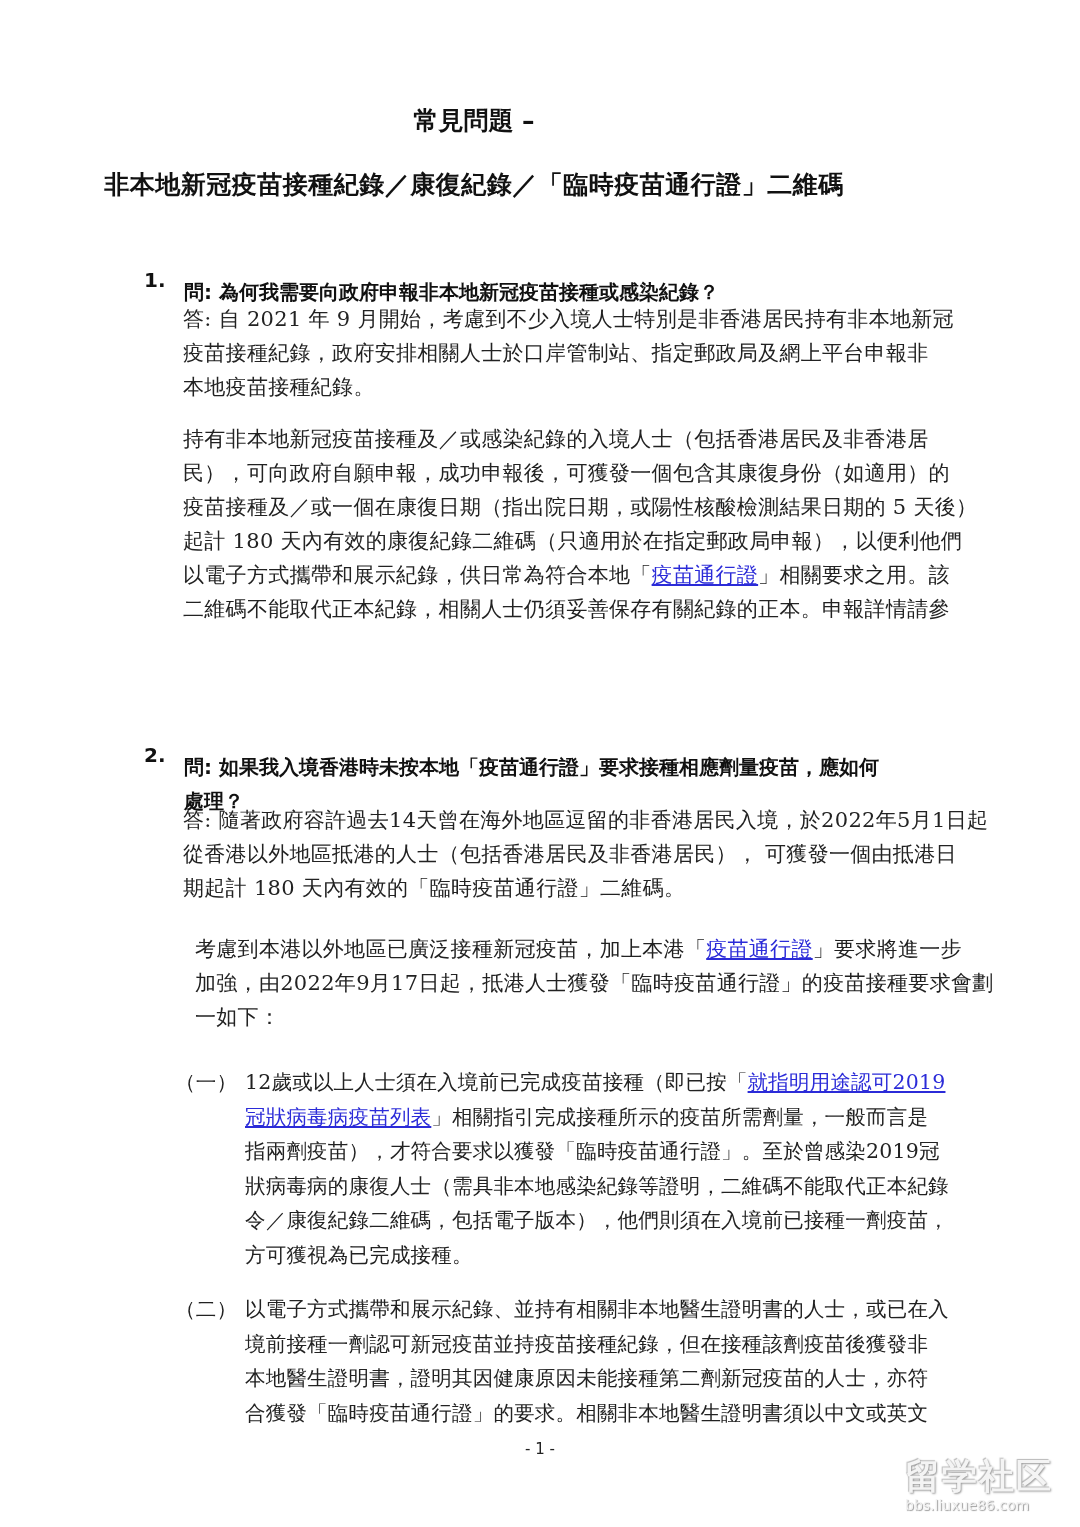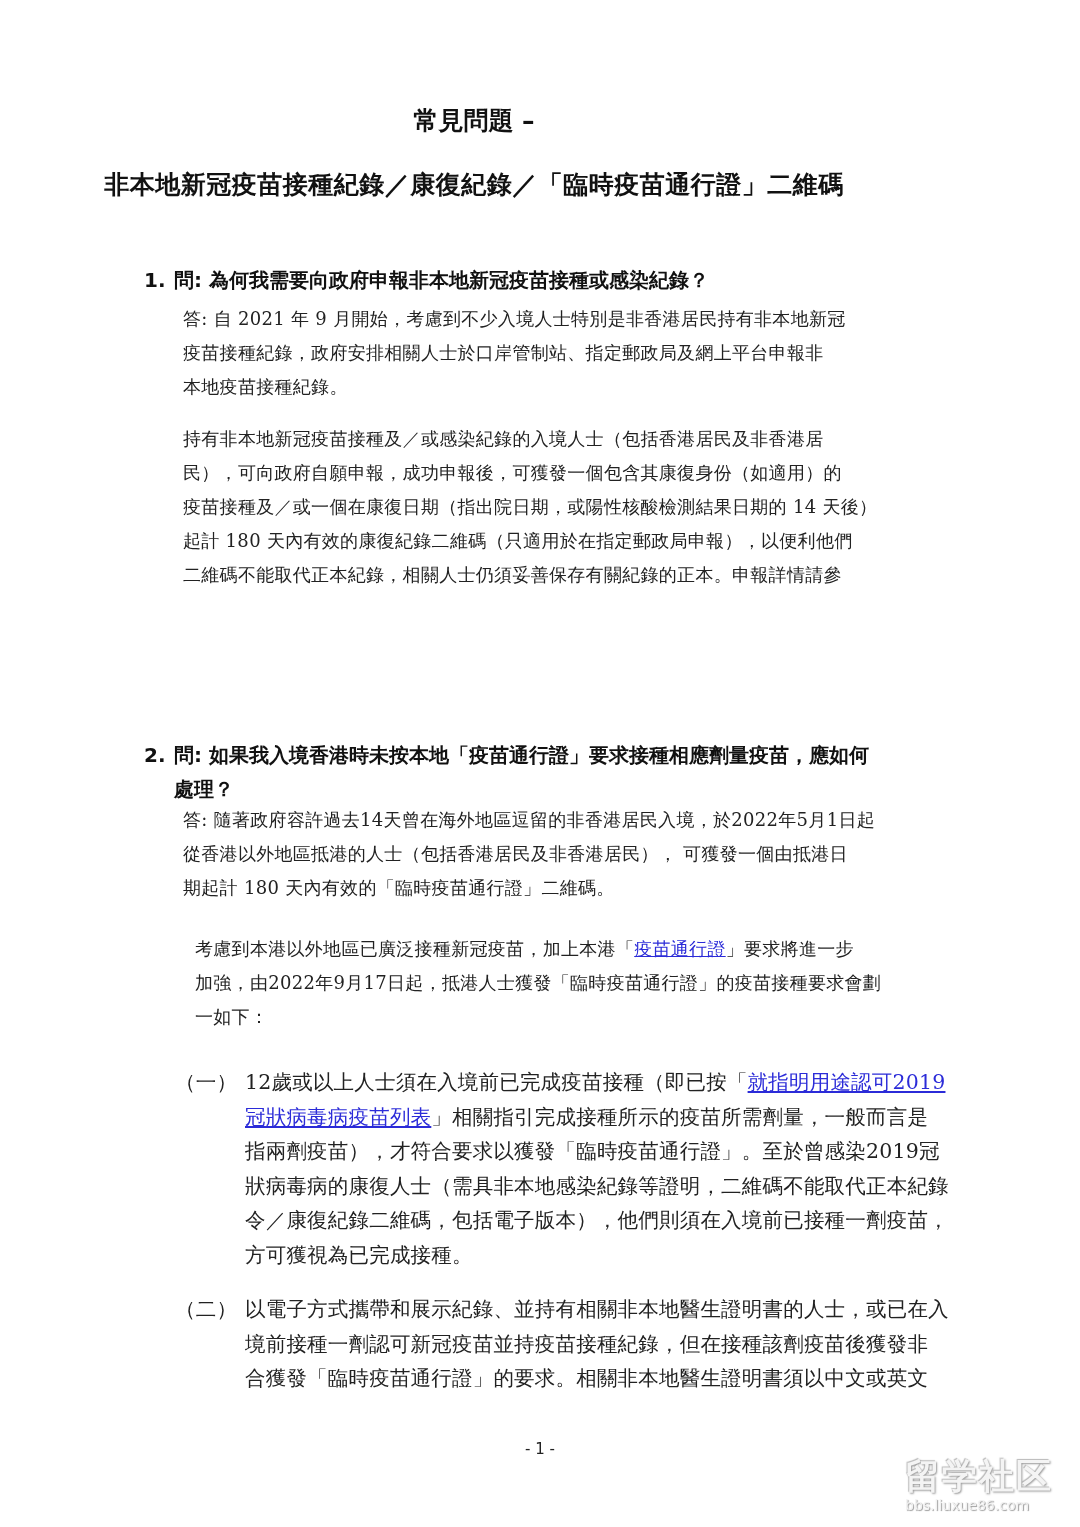--- a/index.html
+++ b/index.html
@@ -7,22 +7,22 @@
          font-family:"DejaVu Serif","Liberation Serif",serif; color:#1a1a1a; }
   .title { position:absolute; left:0; width:948px; text-align:center;
            font-family:"DejaVu Sans","Liberation Sans",sans-serif; font-weight:bold;
            color:#111; }
   .t1 { top:104px; font-size:25px; }
   .t2 { top:168px; font-size:25px; letter-spacing:0.5px; }
   .q { position:absolute; left:144px; width:820px;
        font-family:"DejaVu Sans","Liberation Sans",sans-serif; font-weight:bold;
        font-size:20px; line-height:34px; color:#111; }
   .q .num { position:absolute; left:0; top:0; }
-  .q .qt { position:absolute; left:30px; width:780px; }
-  .p { position:absolute; left:183px; width:785px; font-size:18px; line-height:34px;
+  .q .qt { position:absolute; left:40px; width:780px;margin-top:12px; }
+  .p { position:absolute; left:183px; width:785px; font-size:21px; line-height:34px;
        color:#222; text-align:justify; letter-spacing:0.3px; }
   .line { display:block; white-space:nowrap; }
   a.link { color:#2b2bd8; text-decoration:underline; }
   .item { position:absolute; left:183px; width:790px; font-size:20.5px; line-height:34.5px; color:#222; letter-spacing:0.2px; }
   .item .lbl { position:absolute; left:-8px; top:0; white-space:nowrap; }
   .item .body { position:absolute; left:62px; width:730px; }
   .pagenum { position:absolute; top:1440px; left:0; width:1080px; text-align:center;
              font-family:"DejaVu Sans","Liberation Sans",sans-serif; font-size:15px; color:#222; }
   .wm { position:absolute; left:905px; top:1456px; width:170px; height:70px; }
   .wm .big { font-family:"DejaVu Sans","Liberation Sans",sans-serif; font-weight:bold; font-size:35px;
@@ -45,22 +45,23 @@
 
   <div class="p" style="top:302px;">
     <span class="line">答: 自 2021 年 9 月開始，考慮到不少入境人士特別是非香港居民持有非本地新冠</span>
     <span class="line">疫苗接種紀錄，政府安排相關人士於口岸管制站、指定郵政局及網上平台申報非</span>
     <span class="line">本地疫苗接種紀錄。</span>
   </div>
 
   <div class="p" style="top:422px;">
     <span class="line">持有非本地新冠疫苗接種及／或感染紀錄的入境人士（包括香港居民及非香港居</span>
     <span class="line">民），可向政府自願申報，成功申報後，可獲發一個包含其康復身份（如適用）的</span>
-    <span class="line">疫苗接種及／或一個在康復日期（指出院日期，或陽性核酸檢測結果日期的 14 天後）</span>
+    <span class="line">疫苗接種及／或一個在康復日期（指出院日期，或陽性核酸檢測結果日期的 5 天後）</span>
     <span class="line">起計 180 天內有效的康復紀錄二維碼（只適用於在指定郵政局申報），以便利他們</span>
+    <span class="line"><span>以電子方式攜帶和展示紀錄，供日常為符合本地「</span><a class="link">疫苗通行證</a><span>」相關要求之用。該</span></span>
     <span class="line">二維碼不能取代正本紀錄，相關人士仍須妥善保存有關紀錄的正本。申報詳情請參</span>
   </div>
 
   <div class="q" style="top:738px;">
     <span class="num">2.</span>
     <span class="qt">
       <span class="line">問: 如果我入境香港時未按本地「疫苗通行證」要求接種相應劑量疫苗，應如何</span>
       <span class="line">處理？</span>
     </span>
   </div>
@@ -87,20 +88,21 @@
       <span class="line">令／康復紀錄二維碼，包括電子版本），他們則須在入境前已接種一劑疫苗，</span>
       <span class="line">方可獲視為已完成接種。</span>
     </div>
   </div>
 
   <div class="item" style="top:1292px;">
     <span class="lbl">（二）</span>
     <div class="body">
       <span class="line">以電子方式攜帶和展示紀錄、並持有相關非本地醫生證明書的人士，或已在入</span>
       <span class="line">境前接種一劑認可新冠疫苗並持疫苗接種紀錄，但在接種該劑疫苗後獲發非</span>
+      <span class="line">本地醫生證明書，證明其因健康原因未能接種第二劑新冠疫苗的人士，亦符</span>
       <span class="line">合獲發「臨時疫苗通行證」的要求。相關非本地醫生證明書須以中文或英文</span>
     </div>
   </div>
 
   <div class="pagenum">- 1 -</div>
 
   <div class="wm">
     <div class="big">留学社区</div>
     <div class="small">bbs.liuxue86.com</div>
   </div>

